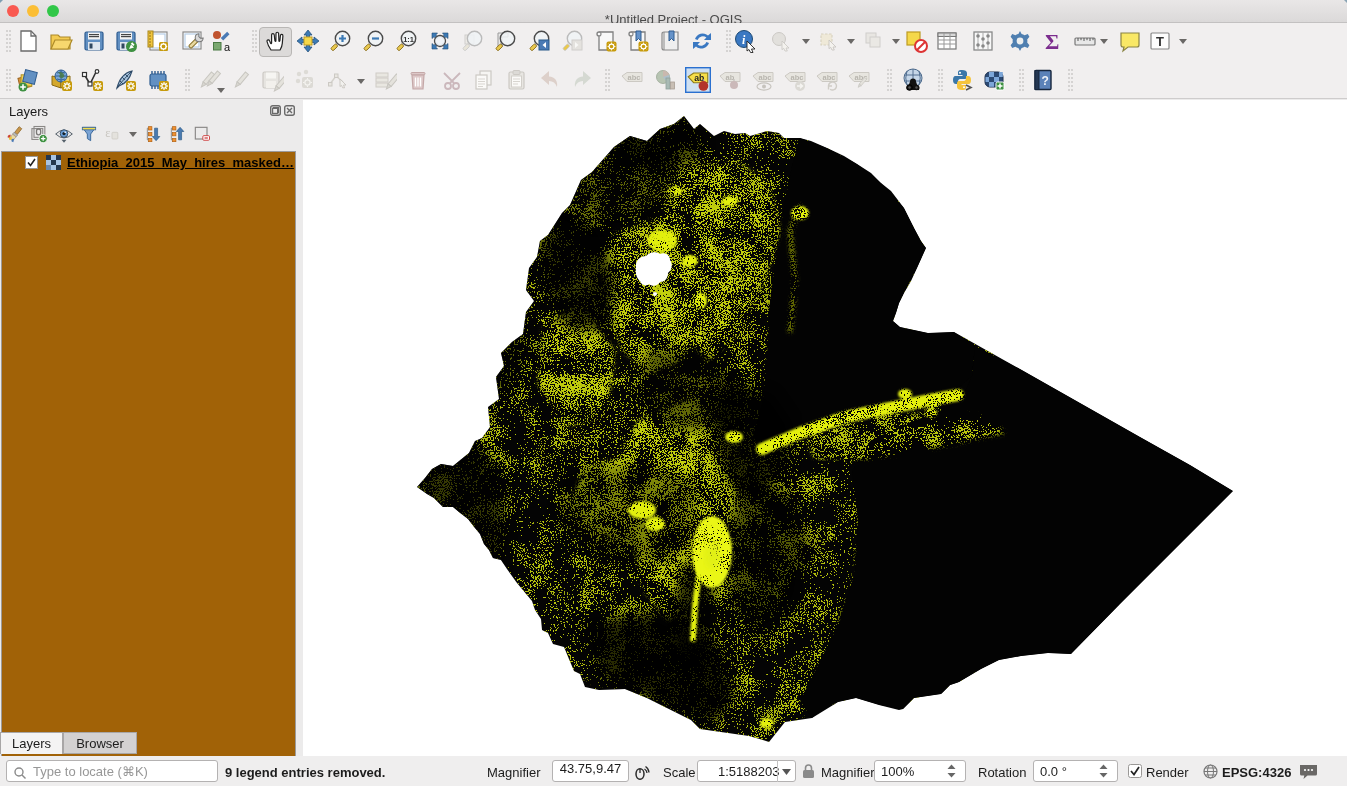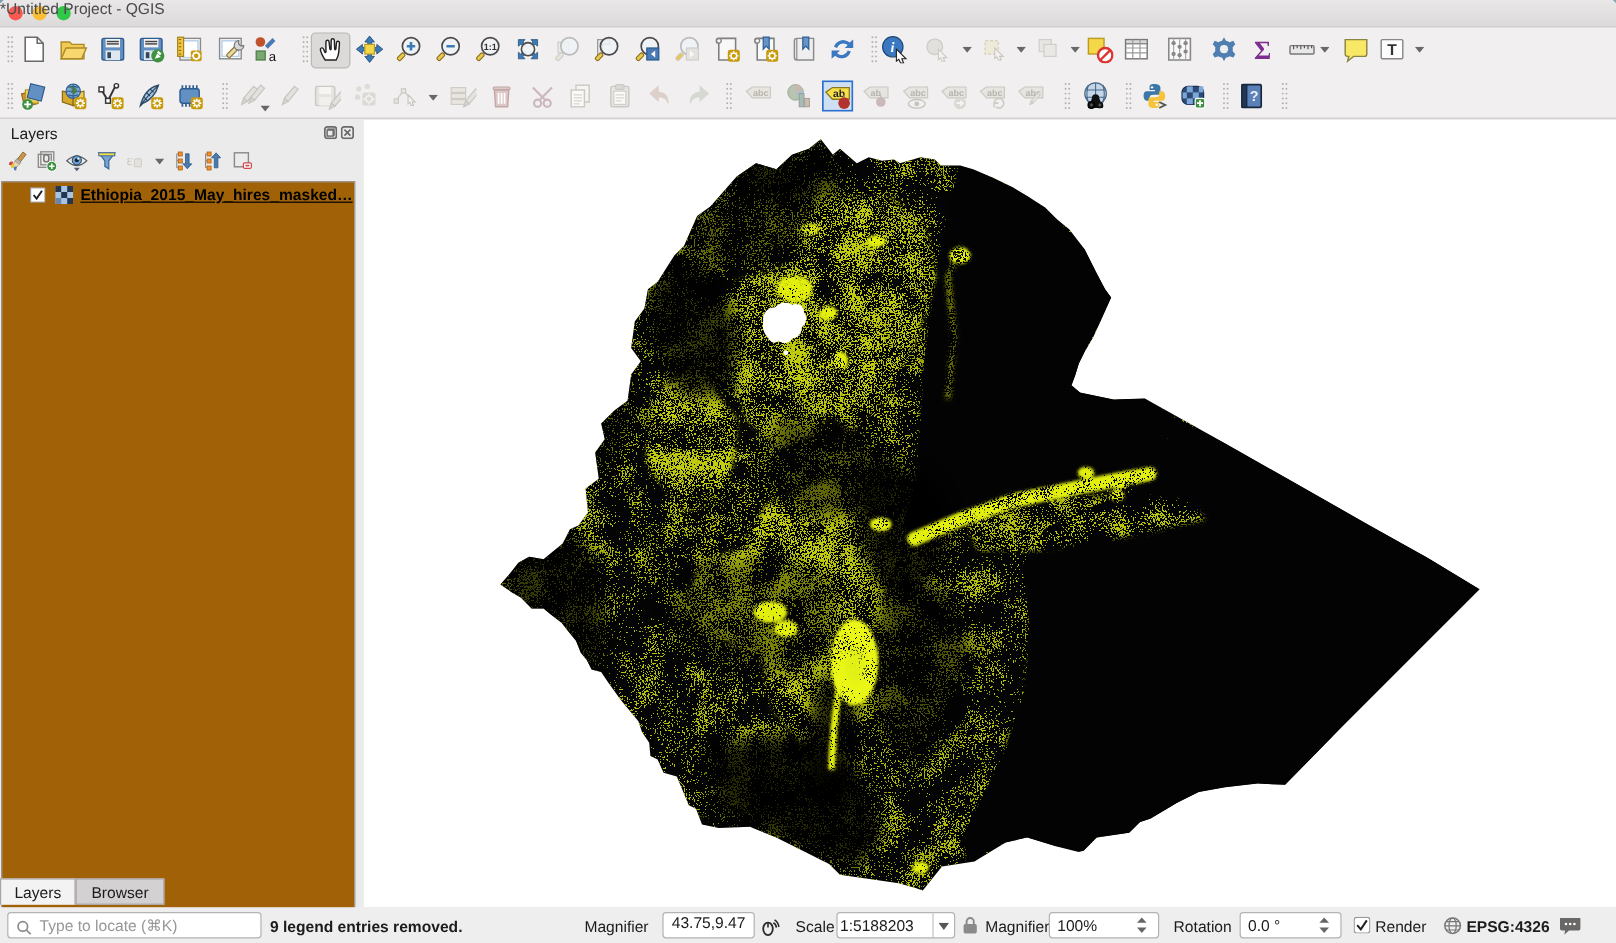--- a/index.html
+++ b/index.html
@@ -1,18 +1,18 @@
 <!DOCTYPE html>
 <html><head><meta charset="utf-8">
 <style>
 *{margin:0;padding:0;box-sizing:border-box}
 html,body{width:1347px;height:786px;overflow:hidden;font-family:"Liberation Sans",sans-serif;background:#ecebeb}
 #titlebar{position:absolute;left:0;top:0;width:1347px;height:23px;background:linear-gradient(#e9e7e7,#dbd9d9);border-bottom:1px solid #c3c1c1}
 .tl{position:absolute;top:5px;width:12px;height:12px;border-radius:50%}
-#title{position:absolute;top:0;width:100%;text-align:left;font-size:13px;color:#4a4a4a}
+#title{position:absolute;top:12px;width:100%;text-align:center;font-size:13px;color:#4a4a4a}
 #tb{position:absolute;left:0;top:23px;width:1347px;height:76px;background:#f1efef;border-bottom:1px solid #cecccc}
 .ic{position:absolute}
 #main{position:absolute;left:0;top:100px;width:1347px;height:656px}
 #panel{position:absolute;left:0;top:0;width:303px;height:656px;background:#ecebeb}
 #ptitle{position:absolute;left:9px;top:4px;font-size:13px;color:#1a1a1a}
 #plist{position:absolute;left:1px;top:51px;width:295px;height:739px;background:#a16207;border:1px solid #9c9a9a}
 #canvas{position:absolute;left:303px;top:0;width:1044px;height:656px;background:#fff}
 #status{position:absolute;left:0;top:756px;width:1347px;height:30px;background:#efeeee}
 .stxt{position:absolute;font-size:13px;color:#1c1c1c;top:9px}
 .sbox{position:absolute;top:4px;height:22px;background:#fff;border:1px solid #b4b2b2;border-radius:3px;font-size:13px;color:#1c1c1c}
@@ -872,21 +872,21 @@
     </svg>
  <div class="stxt" style="left:225px;font-weight:bold">9 legend entries removed.</div>
  <div class="stxt" style="left:487px">Magnifier</div>
  <div class="sbox" style="left:552px;width:77px;text-align:center;padding-top:0">43.75,9.47</div>
  <svg class="ic" style="left:633px;top:8px" width="17" height="16" viewBox="0 0 17 16">
       <ellipse cx="7" cy="10" rx="4" ry="5.2" fill="none" stroke="#2a2a2a" stroke-width="1.5"></ellipse>
       <path d="M7,5 v4" stroke="#2a2a2a" stroke-width="1.3"></path>
       <path d="M11.5,5 a5,5 0 0 1 2.5,4 M12.5,2.5 a8,8 0 0 1 3.5,6" fill="none" stroke="#2a2a2a" stroke-width="1.3"></path>
     </svg>
  <div class="stxt" style="left:663px">Scale</div>
- <div class="sbox" style="left:697px;width:99px;padding:3px 0 0 2px">1:5188203</div>
+ <div class="sbox" style="left:697px;width:99px;padding:3px 0 0 20px">1:5188203</div>
  <div style="position:absolute;left:777px;top:4px;width:19px;height:22px;border-left:1px solid #c4c2c2"></div>
  <svg class="ic" style="left:782px;top:13px" width="9" height="6" viewBox="0 0 9 6">
       <path d="M0,0 L9,0 L4.5,6 Z" fill="#555"></path>
     </svg>
  <svg class="ic" style="left:802px;top:8px" width="13" height="15" viewBox="0 0 13 15">
       <rect x="1" y="6" width="11" height="8" rx="1.5" fill="#8a8a8a"></rect>
       <path d="M3.5,6 V4 a3,3 0 0 1 6,0 V6" fill="none" stroke="#8a8a8a" stroke-width="1.6"></path>
     </svg>
  <div class="stxt" style="left:821px">Magnifier</div>
  <div class="sbox" style="left:874px;width:92px;padding:3px 0 0 6px">100%</div>

